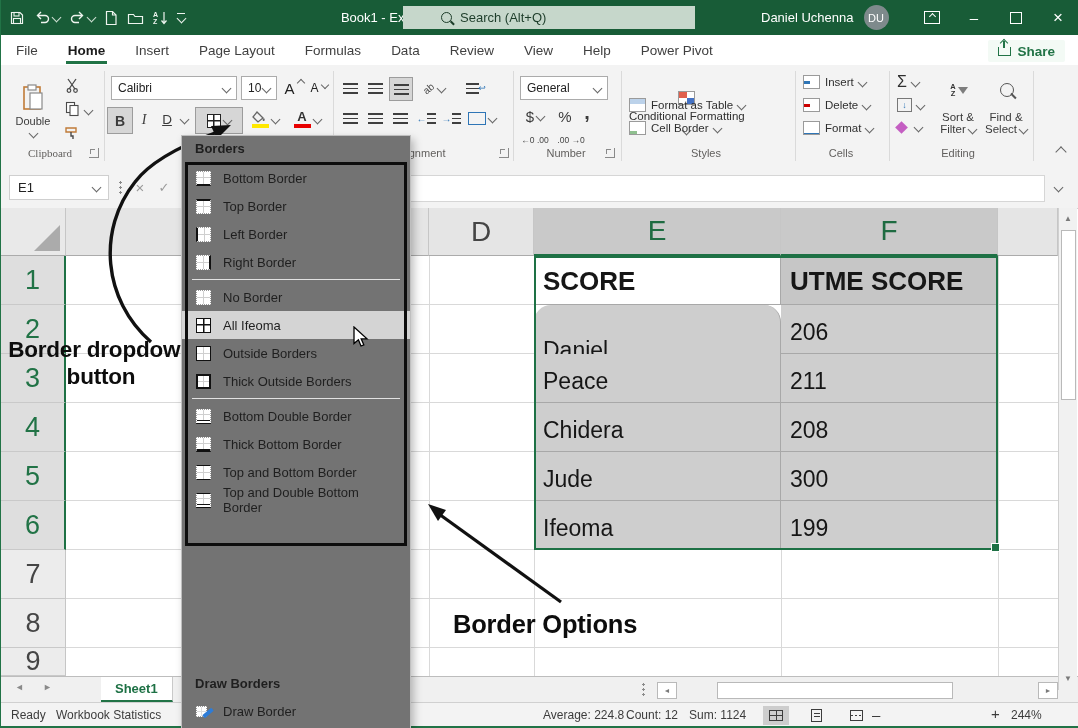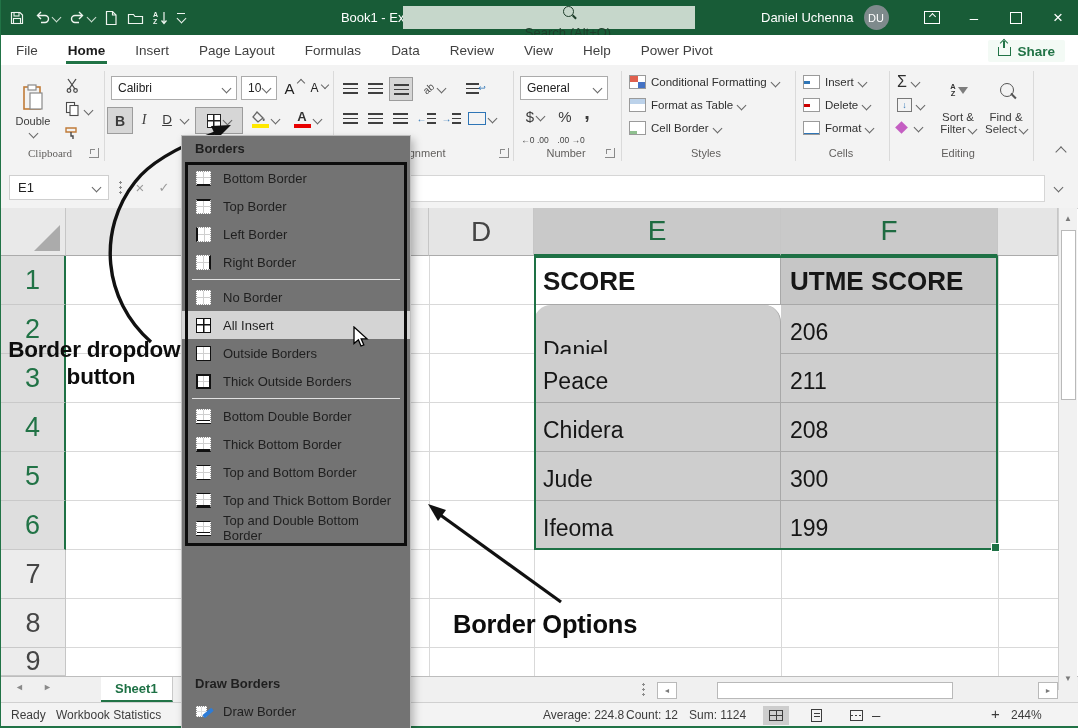--- a/index.html
+++ b/index.html
@@ -4,21 +4,21 @@
 <style>
   html,body{margin:0;padding:0;background:#2b2b2b;}
   #app{position:relative;width:1078px;height:728px;background:#fff;overflow:hidden;
        font-family:"Liberation Sans",sans-serif;border-left:1px solid #217346;border-right:1px solid #217346;}
   .abs{position:absolute;}
   
   .titlebar{position:absolute;left:0;top:0;width:1078px;height:35px;background:#185c37;color:#eaf2ec;}
   .qat{position:absolute;left:8px;top:0;height:35px;display:flex;align-items:center;gap:9px;}
   .qbtn{display:flex;align-items:center;gap:2px;color:#e9f1ea;}
   .tb-title{position:absolute;left:300px;top:0;width:160px;height:35px;display:flex;align-items:center;justify-content:center;font-size:13px;color:#fff;}
-  .searchbox{position:absolute;left:402px;top:6px;width:292px;height:23px;background:#c6d7cb;display:flex;align-items:center;gap:8px;padding-left:38px;box-sizing:border-box;font-size:13px;color:#1d3d2a;flex-direction:column;}
+  .searchbox{position:absolute;left:402px;top:6px;width:292px;height:23px;background:#c6d7cb;display:flex;align-items:center;gap:8px;padding-left:38px;box-sizing:border-box;font-size:13px;color:#1d3d2a;}
   .lens{width:9px;height:9px;border:1.6px solid #1d3d2a;border-radius:50%;position:relative;flex:none;}
   .lens:after{content:"";position:absolute;width:5px;height:1.6px;background:#1d3d2a;transform:rotate(45deg);left:8px;top:9px;}
   .tb-user{position:absolute;left:760px;top:0;height:35px;display:flex;align-items:center;gap:10px;font-size:13px;color:#fff;}
   .avatar{width:25px;height:25px;border-radius:50%;background:#7e8a8c;color:#fff;font-size:11px;display:flex;align-items:center;justify-content:center;}
   .winbtns{position:absolute;right:0;top:0;height:35px;display:flex;align-items:center;}
   .winbtn{width:42px;height:35px;display:flex;align-items:center;justify-content:center;color:#fff;font-size:15px;}
   .maxglyph{width:10px;height:10px;border:1.3px solid #fff;}
   .rdo{width:14px;height:11px;border:1.2px solid #fff;position:relative;}
   .rdo:after{content:"";position:absolute;left:4.5px;top:2px;width:4px;height:4px;border-left:1.2px solid #fff;border-top:1.2px solid #fff;transform:rotate(45deg);}
   svg.qi{display:block;}
@@ -351,21 +351,21 @@
         <span class="chevd"></span>
       </div>
     <div class="rbtn" style="left:553px;top:40px;width:22px;height:22px;font-size:15px;">%</div>
     <div class="rbtn" style="left:578px;top:36px;width:16px;height:22px;font-size:20px;font-weight:bold;">,</div>
     <div class="rbtn" style="left:517px;top:66px;width:34px;height:18px;font-size:8.5px;color:#444;">←0 .00</div>
     <div class="rbtn" style="left:553px;top:66px;width:34px;height:18px;font-size:8.5px;color:#444;">.00 →0</div>
     <div class="glabel" style="left:530px;top:82px;width:70px;">Number</div>
     <div class="launch" style="left:604px;top:83px;"></div>
     <div class="gsep" style="left:620px;"></div>
 
-    <div class="styrow" style="left:628px;top:10px;">
+    <div class="styrow" style="left:628px;top:26px;flex-direction:column;">
       <span class="mini-ic ic-cf"></span>
       <span>Conditional Formatting</span>
         <span class="chevd"></span>
     </div>
     <div class="styrow" style="left:628px;top:33px;">
       <span class="mini-ic ic-ft"></span>
       <span>Format as Table</span>
         <span class="chevd"></span>
     </div>
     <div class="styrow" style="left:628px;top:56px;">
@@ -554,21 +554,21 @@
           <span class="bicon bi-right"></span>
           <span>Right Border</span>
         </div>
         <div class="msep"></div>
         <div class="mitem">
           <span class="bicon bi-none"></span>
           <span>No Border</span>
         </div>
         <div class="mitem hl">
           <span class="bicon bi-all"></span>
-          <span>All Insert</span>
+          <span>All Ifeoma</span>
         </div>
         <div class="mitem">
           <span class="bicon bi-outside"></span>
           <span>Outside Borders</span>
         </div>
         <div class="mitem">
           <span class="bicon bi-thick-outside"></span>
           <span>Thick Outside Borders</span>
         </div>
         <div class="msep"></div>
@@ -576,24 +576,20 @@
           <span class="bicon bi-bottom-double"></span>
           <span>Bottom Double Border</span>
         </div>
         <div class="mitem">
           <span class="bicon bi-thick-bottom"></span>
           <span>Thick Bottom Border</span>
         </div>
         <div class="mitem">
           <span class="bicon bi-top-bottom"></span>
           <span>Top and Bottom Border</span>
-        </div>
-        <div class="mitem">
-          <span class="bicon bi-top-thick-bottom"></span>
-          <span>Top and Thick Bottom Border</span>
         </div>
         <div class="mitem">
           <span class="bicon bi-top-double-bottom"></span>
           <span>Top and Double Bottom Border</span>
         </div>
       </div>
     <div class="thickbox"></div>
     <div class="mdrawtitle">Draw Borders</div>
     <div class="mdrawlist" id="menu-draw-list">
         <div class="mitem">

